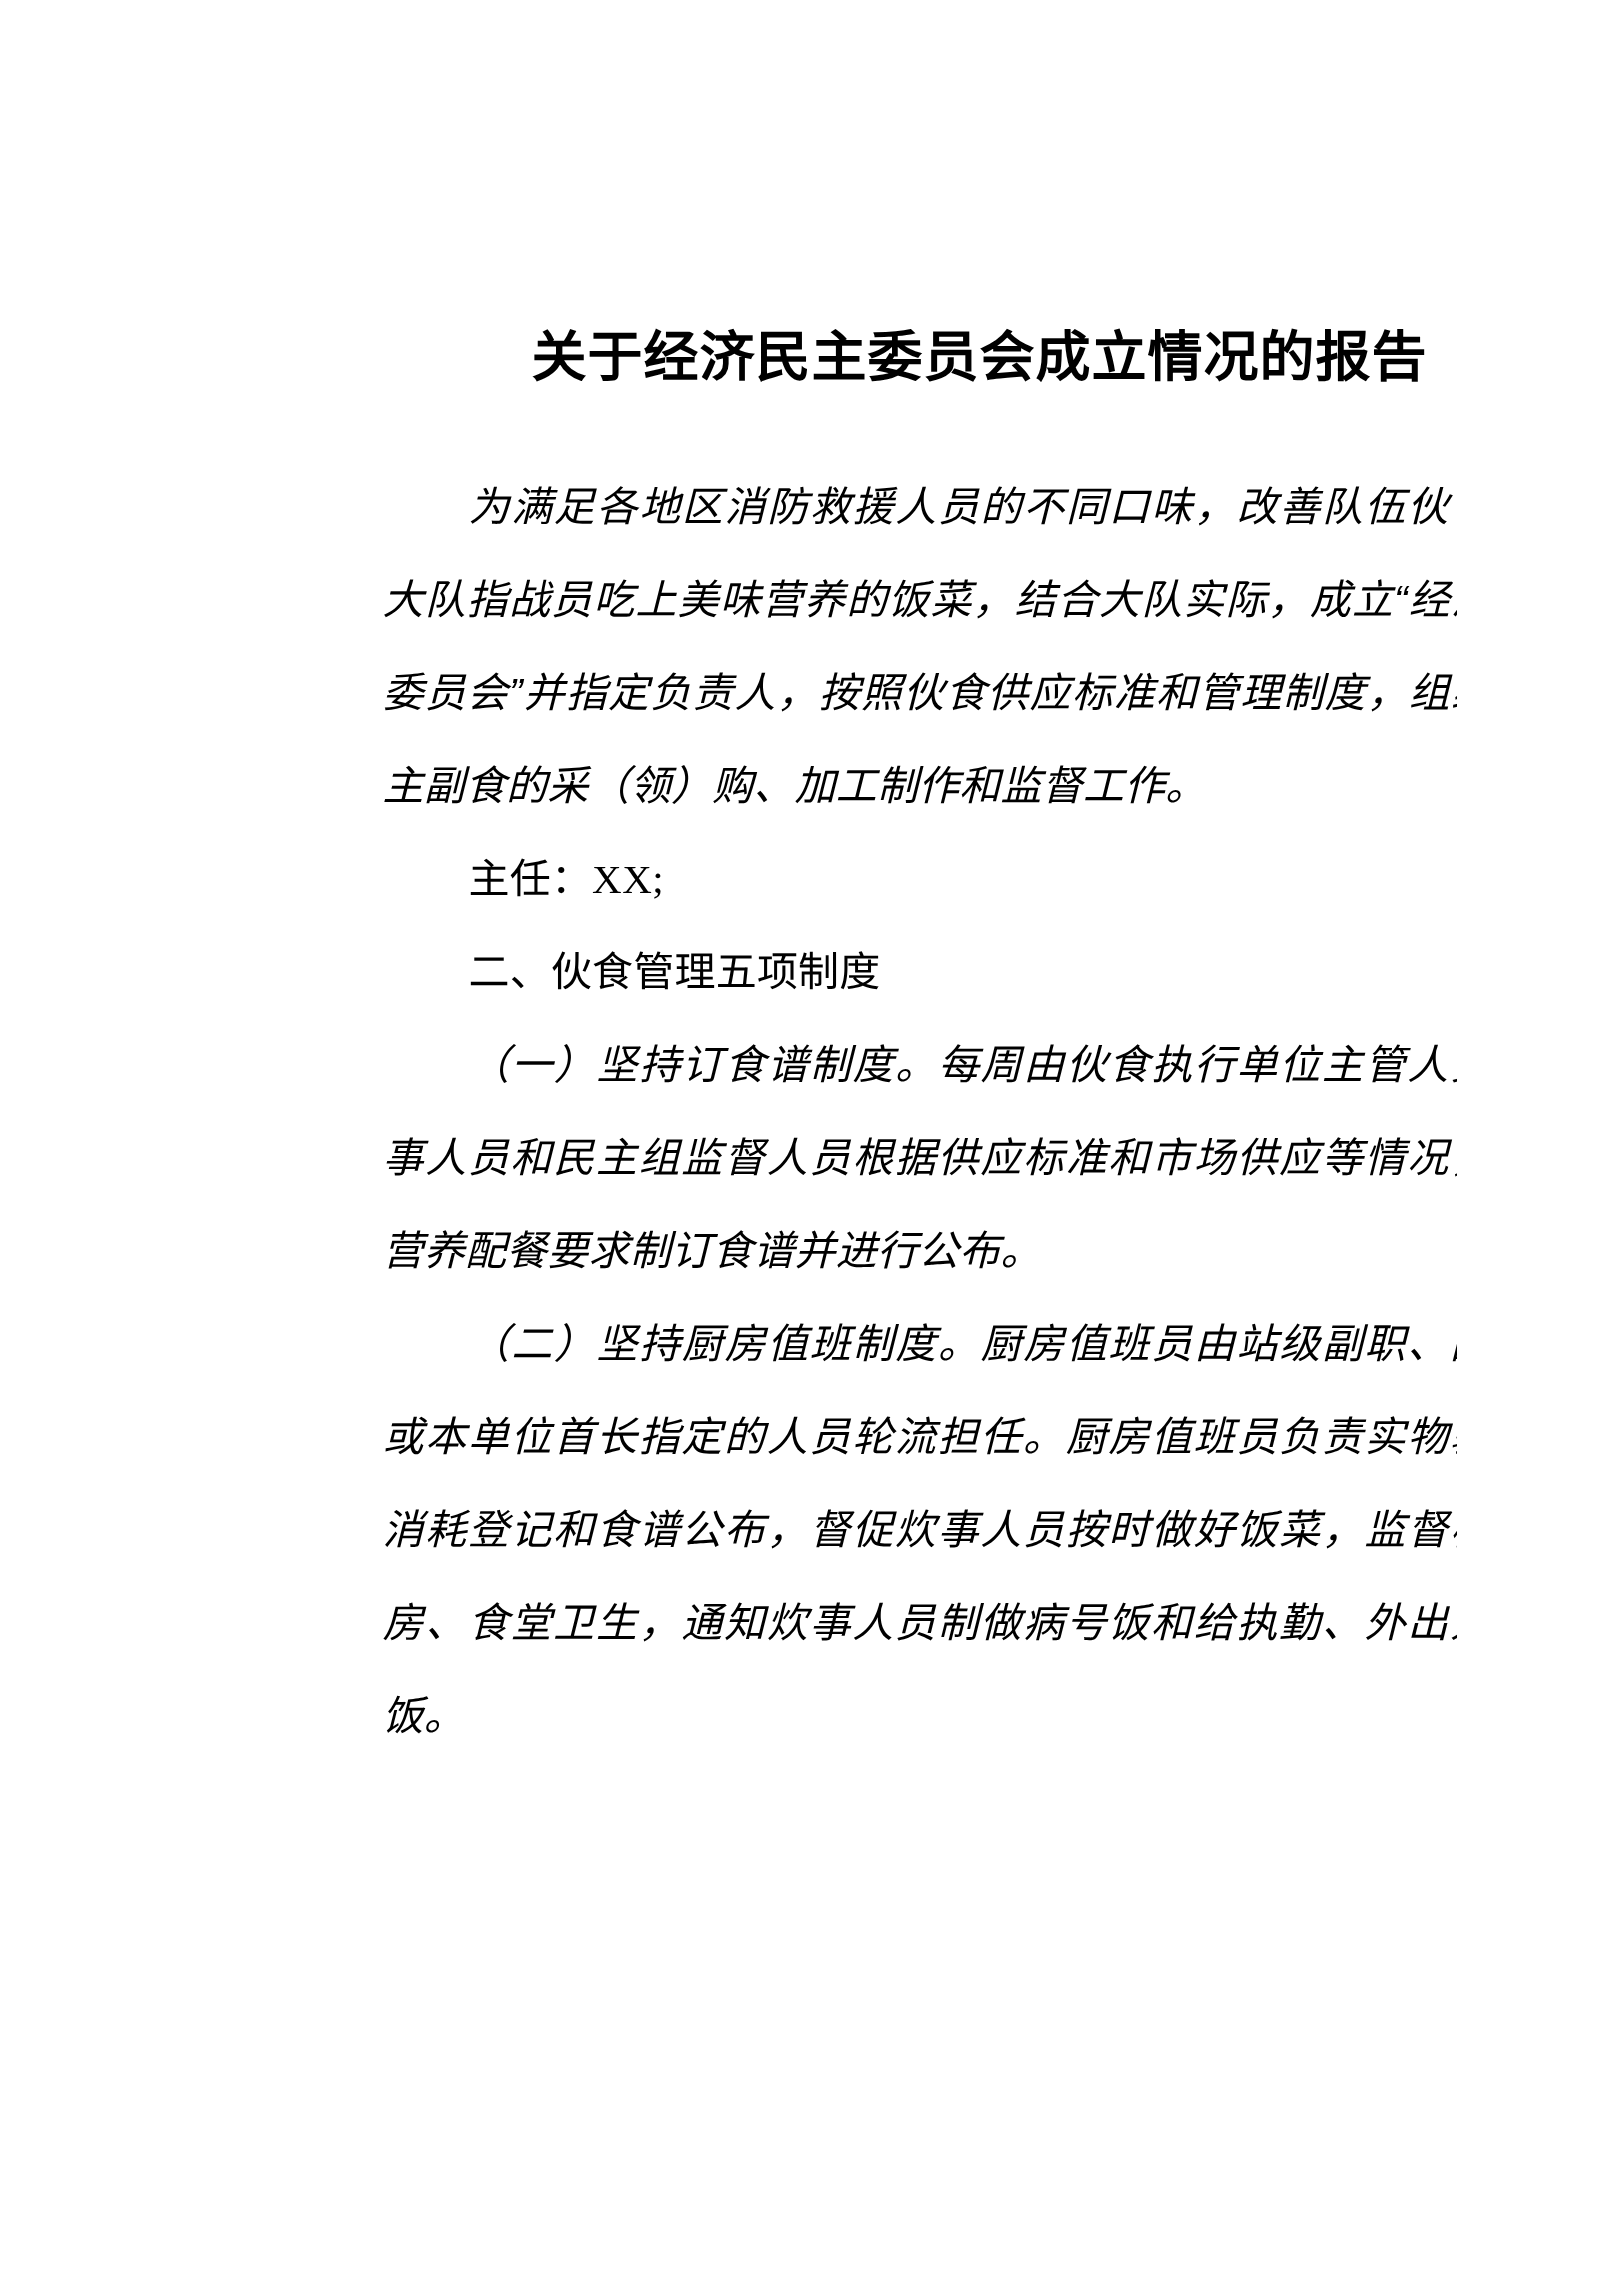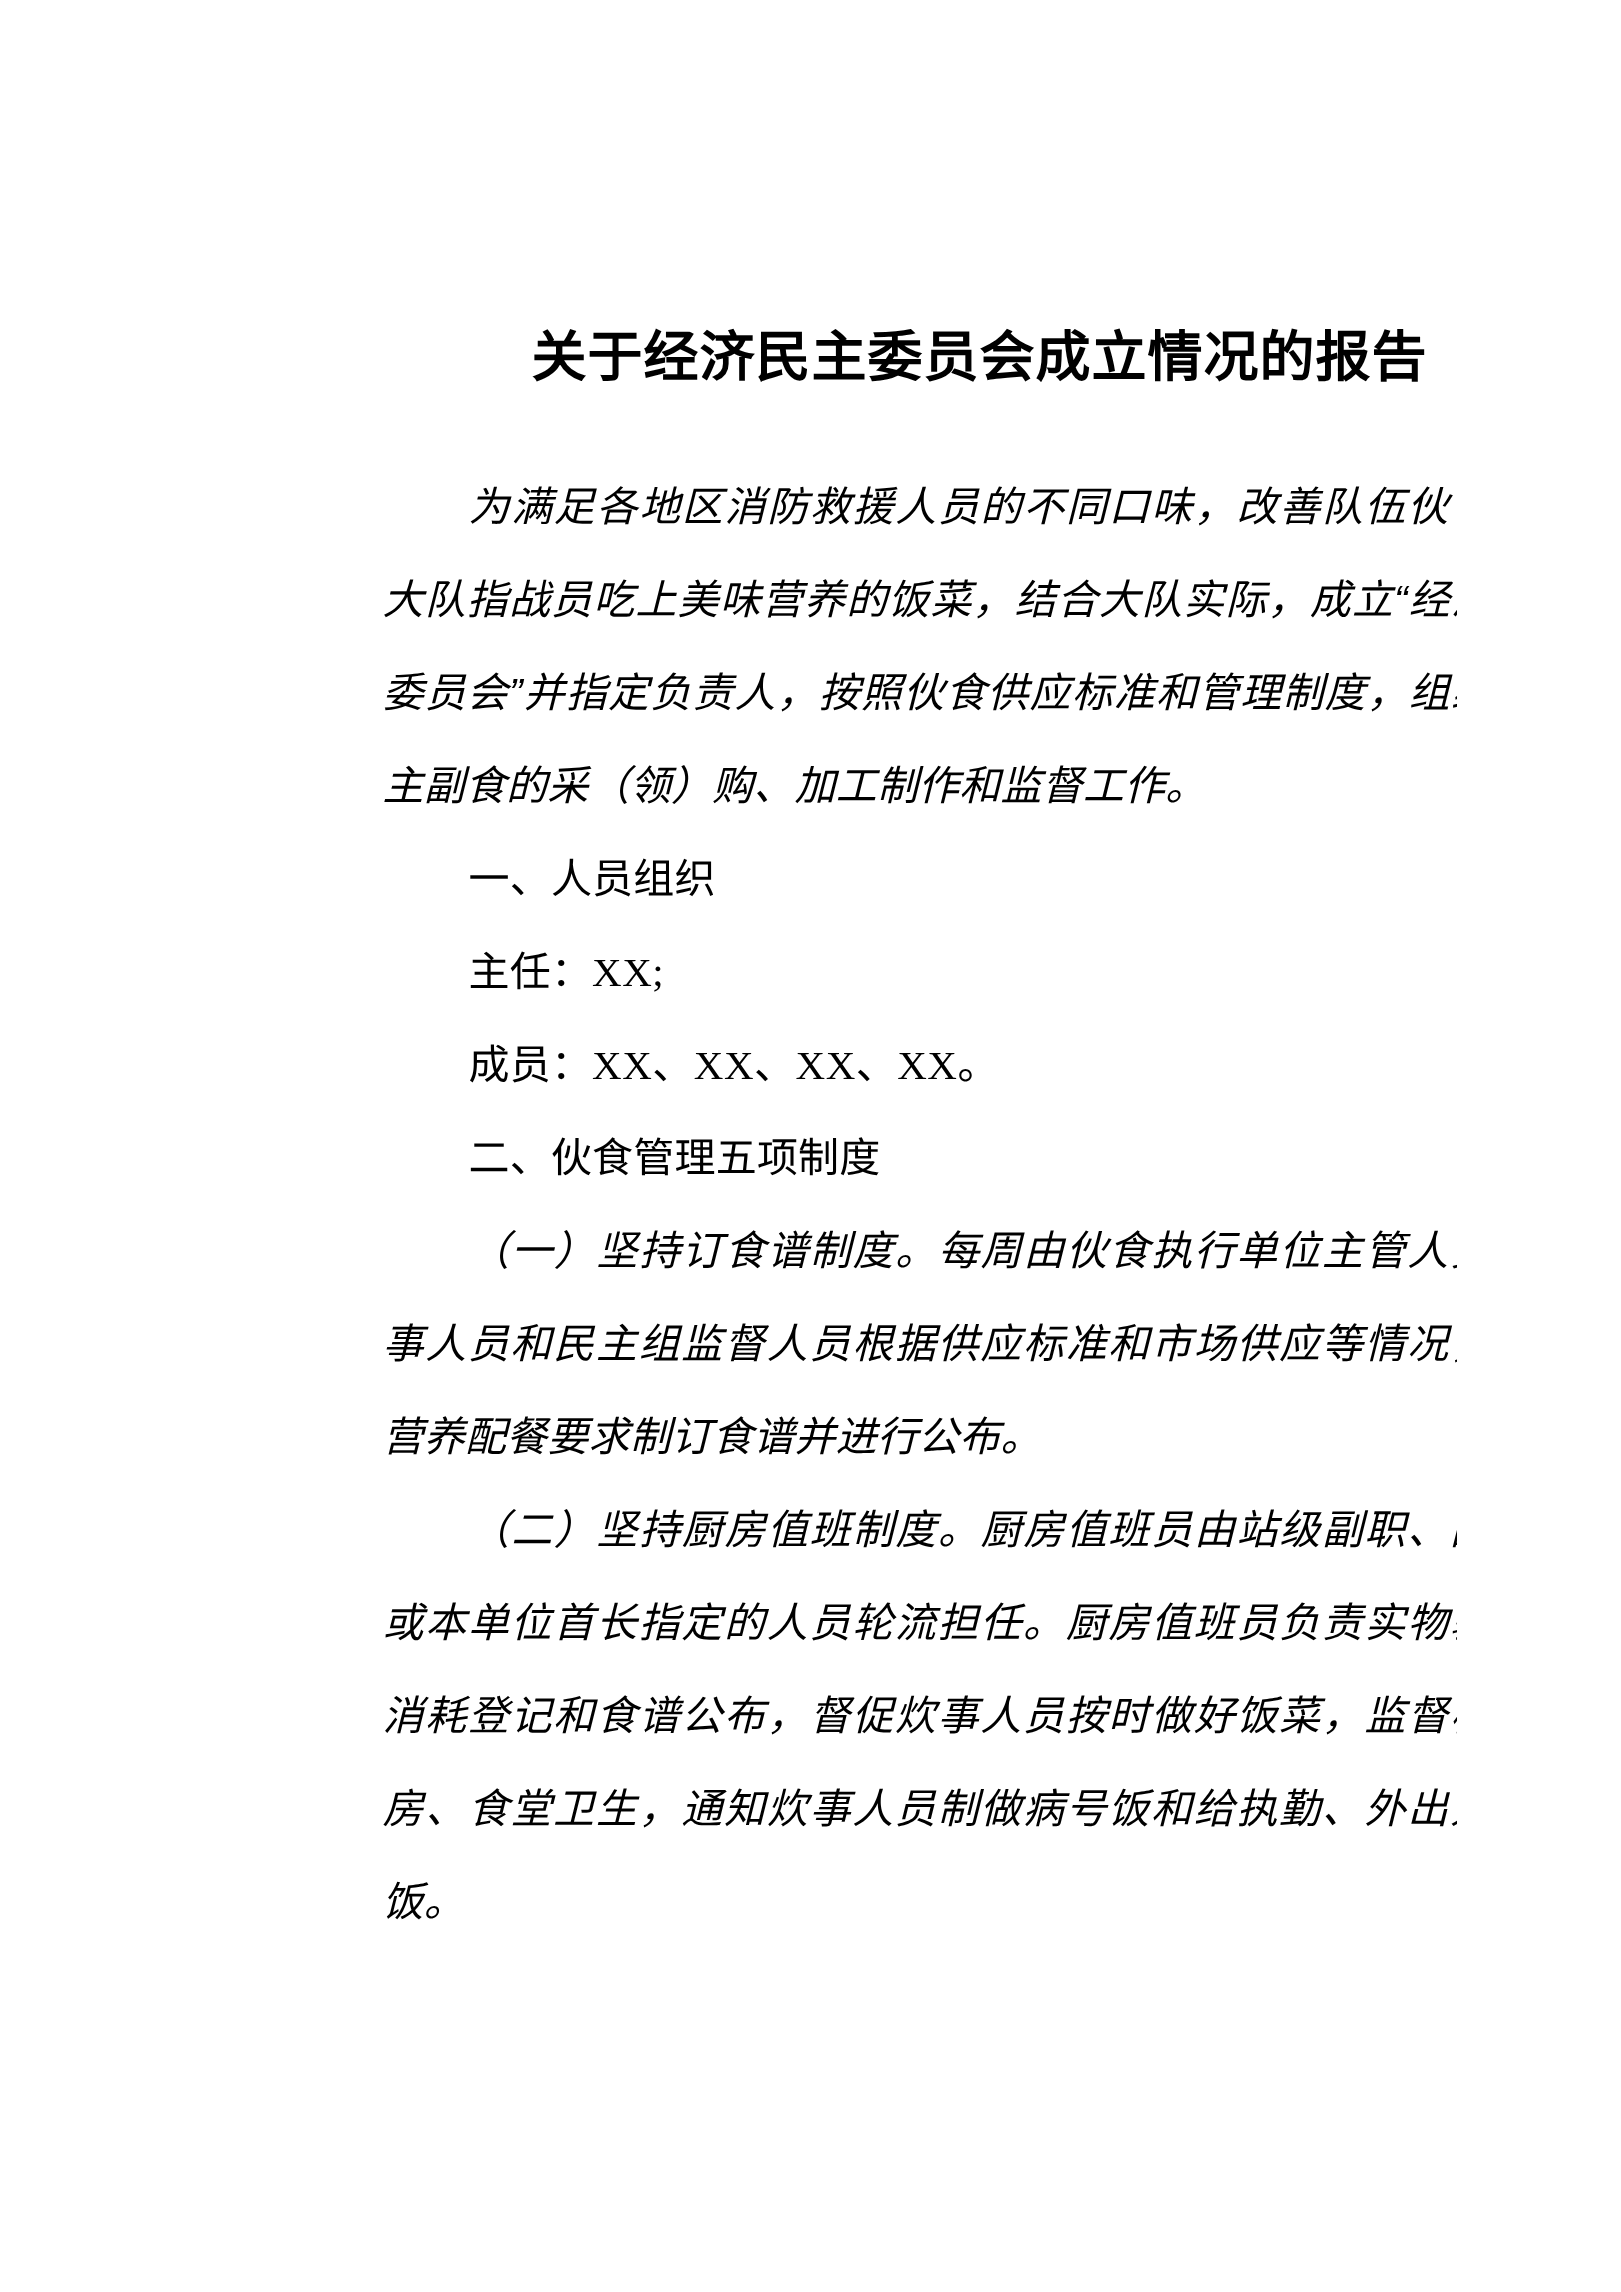--- a/index.html
+++ b/index.html
@@ -109,25 +109,23 @@
 <div class="page">
   <div class="content">
 
     <h1 class="doc-title">关于经济民主委员会成立情况的报告</h1>
 
     <div class="body-block">
 
 
       <p class="para para--indent">为满足各地区消防救援人员的不同口味，改善队伍伙食，使大队指战员吃上美味营养的饭菜，结合大队实际，成立“经济民主委员会”并指定负责人，按照伙食供应标准和管理制度，组织实施主副食的采（领）购、加工制作和监督工作。</p>
 
-      <p class="para para--heading">一、人员组织</p>
 
       <p class="para para--heading"><span>主任：</span><span class="latin">XX;</span></p>
 
-      <p class="para para--heading"><span>成员：</span><span class="latin">XX、XX、XX、XX。</span></p>
 
       <p class="para para--heading">二、伙食管理五项制度</p>
 
       <p class="para para--indent">（一）坚持订食谱制度。每周由伙食执行单位主管人员、炊事人员和民主组监督人员根据供应标准和市场供应等情况，按照营养配餐要求制订食谱并进行公布。</p>
 
       <p class="para para--indent">（二）坚持厨房值班制度。厨房值班员由站级副职、副班长或本单位首长指定的人员轮流担任。厨房值班员负责实物验收、消耗登记和食谱公布，督促炊事人员按时做好饭菜，监督检查厨房、食堂卫生，通知炊事人员制做病号饭和给执勤、外出人员留饭。</p>
 
 
     </div>
 

